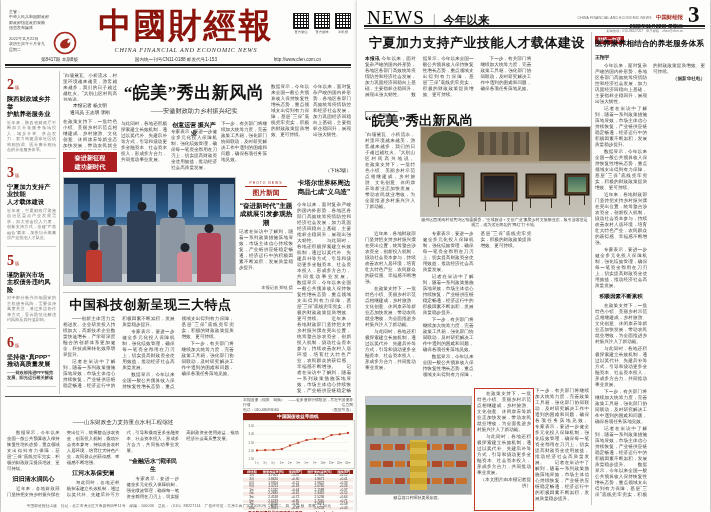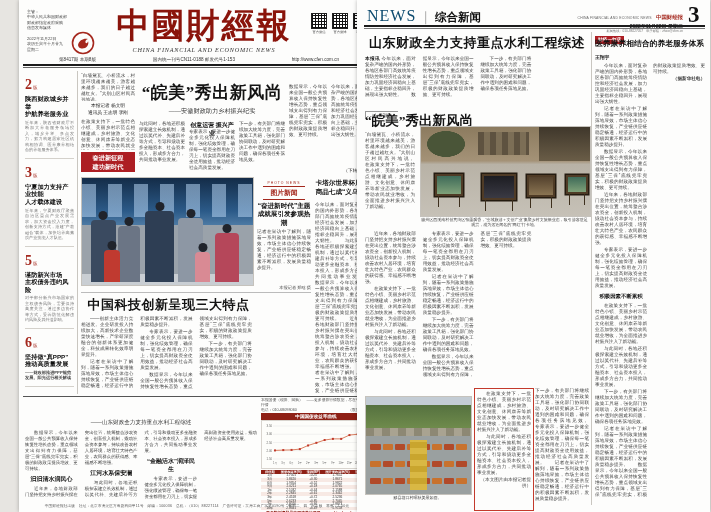--- a/index.html
+++ b/index.html
@@ -71,42 +71,42 @@
   .pr{position:absolute;bottom:3%;border-radius:4px 4px 0 0;background:var(--c);}
   .pr::before{content:'';position:absolute;top:-9px;left:50%;transform:translateX(-50%);
     width:9px;height:9px;border-radius:50%;background:#20242c;}
   .easel{position:absolute;}
   .e-frame{border:2px solid #4f3b26;background:linear-gradient(#3e6a58,#7fa179);box-shadow:0 0 0 1.5px #241b10;}
   .e-legs{height:11px;margin:0 3px;border-left:1.5px solid #3d2f1d;border-right:1.5px solid #3d2f1d;}
   .cap{font-size:4px;line-height:5.2px;color:#444;text-align:center;}
   .tr-row{position:absolute;left:4%;right:4%;display:flex;gap:2px;}
   .tray{flex:1;height:6px;border-radius:1px;}
   
-  .news-word{font-family:"Liberation Serif",serif;font-size:16px;letter-spacing:1px;color:#0c4a6e;}
+  .news-word{font-family:"Liberation Serif",serif;font-size:19px;letter-spacing:1px;color:#000000;}
   .news-bar{color:#999;font-size:13px;margin:0 3px;}
   .news-cn{font-size:11.5px;font-weight:bold;color:#111;}
   .rh-en{font-size:3.4px;color:#666;letter-spacing:.2px;}
   .rh-cn{font-size:5.4px;font-weight:bold;color:#a4281e;}
   .rh-date{font-size:5px;font-weight:bold;color:#222;}
   .rh-tiny{font-size:3.2px;color:#777;}
   .pageno{font-family:"Liberation Serif",serif;font-weight:bold;font-size:23px;color:#111;}
   .cont-tag{font-size:4.6px;color:#333;border-left:1px solid #999;border-top:1px solid #999;padding:1px 3px;}
   .q-badge{display:inline-block;background:#ad1e23;color:#fff;font-size:4.6px;line-height:6px;
     font-weight:bold;padding:1px 3px;}
   .q-head{font-family:"Liberation Serif",serif;font-weight:bold;font-size:7.8px;line-height:10px;color:#151515;}
   .q-by{font-size:4.8px;font-weight:bold;color:#222;}
   .q-end{text-align:right;font-weight:bold;text-indent:0;}
   .redbox{border:1px solid #c33a2c;padding:2px;}
 </style>
 </head>
 <body>
 
 <div id="paper">
 
-  <div class="page" style="left:19px;width:360px;">
+  <div class="page" style="left:1px;width:360px;">
 
     <div class="abs tiny" style="left:8px;top:9px;width:46px;">主管：
 中华人民共和国财政部
 财政部指定政府采购
 信息发布媒体</div>
     <div class="abs tiny" style="left:8px;top:36px;width:46px;">2022年11月22日
 农历壬寅年十月廿九
 星期二</div>
     <div class="abs" style="left:52px;top:31px;width:24px;height:24px;">
       <svg viewBox="0 0 24 24" width="24" height="24">
@@ -375,32 +375,32 @@
         </div>
       <div class="bfoot">更多数据请登录中国债券信息网 www.chinabond.com.cn</div>
     </div>
 
     <div class="abs pg-foot" style="left:6px;top:504px;width:344px;">中国财经报社出版　社址：北京市海淀区万寿路西街甲11号　邮编：100036　总机：（010）88227114　广告许可证：京海工商广字第0190号　每周二、四、六出版　零售：1.50元</div>
   </div>
 
   <div class="page" style="left:357px;width:353px;">
 
     <div class="abs" style="left:10px;top:7px;">
-      <span class="news-word">NEWS</span><span class="news-bar">｜</span><span class="news-cn">综合新闻</span>
+      <span class="news-word">NEWS</span><span class="news-bar">｜</span><span class="news-cn">今年以来</span>
     </div>
     <div class="abs" style="left:200px;top:5px;width:126px;text-align:right;">
       <div><span class="rh-en">CHINA FINANCIAL AND ECONOMIC NEWS</span> <span class="rh-cn">中国财经报</span></div>
       <div class="rh-date">2022年11月22日 星期二</div>
       <div class="rh-tiny">新闻热线：010-88227057　电子邮箱：zhxw@cfen.cn</div>
     </div>
     <div class="abs pageno" style="left:331px;top:2px;">3</div>
     <div class="rule" style="left:7px;top:25px;width:341px;height:1.6px;"></div>
     <div class="rule" style="left:7px;top:28px;width:341px;height:.5px;background:#777;"></div>
 
-    <div class="abs" style="left:8px;top:34px;width:224px;font-size:13px;font-weight:bold;color:#141414;text-align:center;letter-spacing:.5px;">山东财政全力支持重点水利工程综述</div>
+    <div class="abs" style="left:8px;top:34px;width:224px;font-size:13px;font-weight:bold;color:#141414;text-align:center;letter-spacing:.5px;">宁夏加力支持产业技能人才载体建设</div>
     <div class="abs bt cols4" style="left:8px;top:56px;width:224px;height:44px;">
       <span class="lead-b">本报讯 </span><span>今年以来，面对复杂严峻的国内外形势，各地区各部门高效统筹疫情防控和经济社会发展，加力巩固经济回稳向上基础，主要指标企稳回升，展现出强大韧性。　　数据显示，今年以来全国一般公共预算收入保持恢复性增长态势，重点领域支出得到有力保障，基层“三保”底线兜牢兜实，积极的财政政策提质增效、更可持续。</span>
       <span class="para">下一步，有关部门将继续加大统筹力度，完善政策工具箱，强化部门协同联动，及时研究解决工作中遇到的困难和问题，确保各项任务落地见效。</span>
     </div>
 
     <div class="abs" style="left:8px;top:103px;">
       <span class="cont-tag">（上接1版）</span>
     </div>
     <div class="abs serif" style="left:8px;top:112px;width:110px;font-size:13.5px;font-weight:900;color:#141414;">“皖美”秀出新风尚</div>
     <div class="abs bt" style="left:8px;top:132px;width:50px;height:96px;">“白墙黛瓦、小桥流水，村里环境越来越美，游客越来越多，我们的日子越过越红火。”大别山区村民高兴地说。　　在政策支持下，一批特色小镇、美丽乡村示范点相继建成，乡村旅游、文化创意、休闲康养等新业态加快发展，带动农民就业增收，为全面推进乡村振兴注入了新动能。</div>

